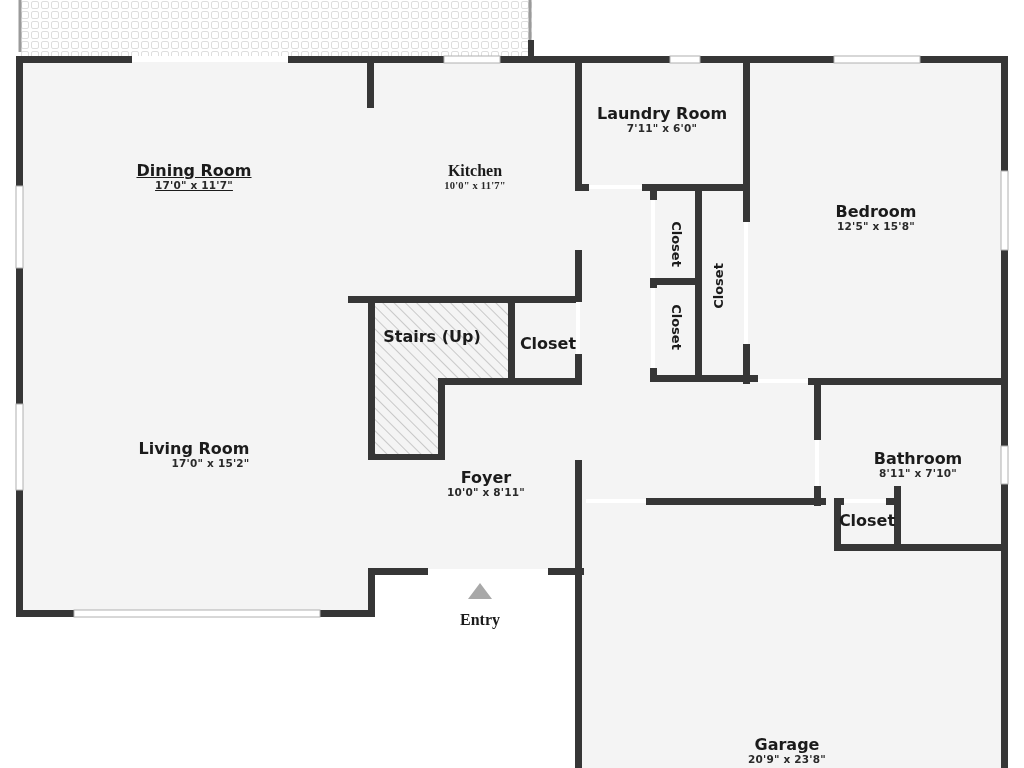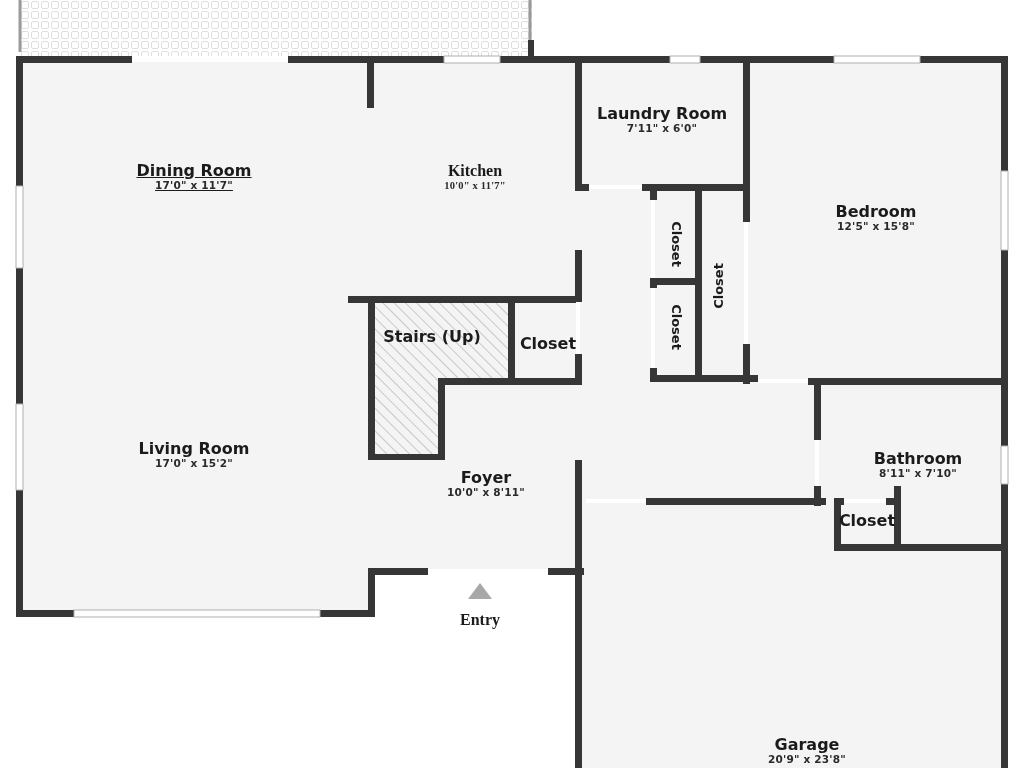--- a/index.html
+++ b/index.html
@@ -149,36 +149,36 @@
 </div>
 <div class="label" style="left:432px; top:328px;">
   <span class="name">Stairs (Up)</span>
 </div>
 <div class="label" style="left:548px; top:335px;">
   <span class="name">Closet</span>
 </div>
 <div class="vlabel" style="left:676px; top:244px;">Closet</div>
 <div class="vlabel" style="left:676px; top:327px;">Closet</div>
 <div class="vlabel" style="left:718px; top:286px; transform: translate(-50%, -50%) rotate(-90deg);">Closet</div>
-<div class="label" style="left:194px; top:440px;">
+<div class="label" style="left:194px; top:440px;text-align:right;">
   <span class="name">Living Room</span>
   <span class="dim">17'0" x 15'2"</span>
 </div>
 <div class="label" style="left:918px; top:450px;">
   <span class="name">Bathroom</span>
   <span class="dim">8'11" x 7'10"</span>
 </div>
 <div class="label" style="left:486px; top:469px;">
   <span class="name">Foyer</span>
   <span class="dim">10'0" x 8'11"</span>
 </div>
 <div class="label" style="left:867px; top:512px;">
   <span class="name">Closet</span>
 </div>
-<div class="label" style="left:787px; top:736px;margin-left:20px;">
+<div class="label" style="left:787px; top:736px;">
   <span class="name">Garage</span>
   <span class="dim">20'9" x 23'8"</span>
 </div>
 
 <div class="entry-arrow" style="left:480px; top:583px;"></div>
 <div class="label" style="left:480px; top:611px;font-family:Liberation Serif, serif;">
   <span class="name">Entry</span>
 </div>
 
 </body></html>

